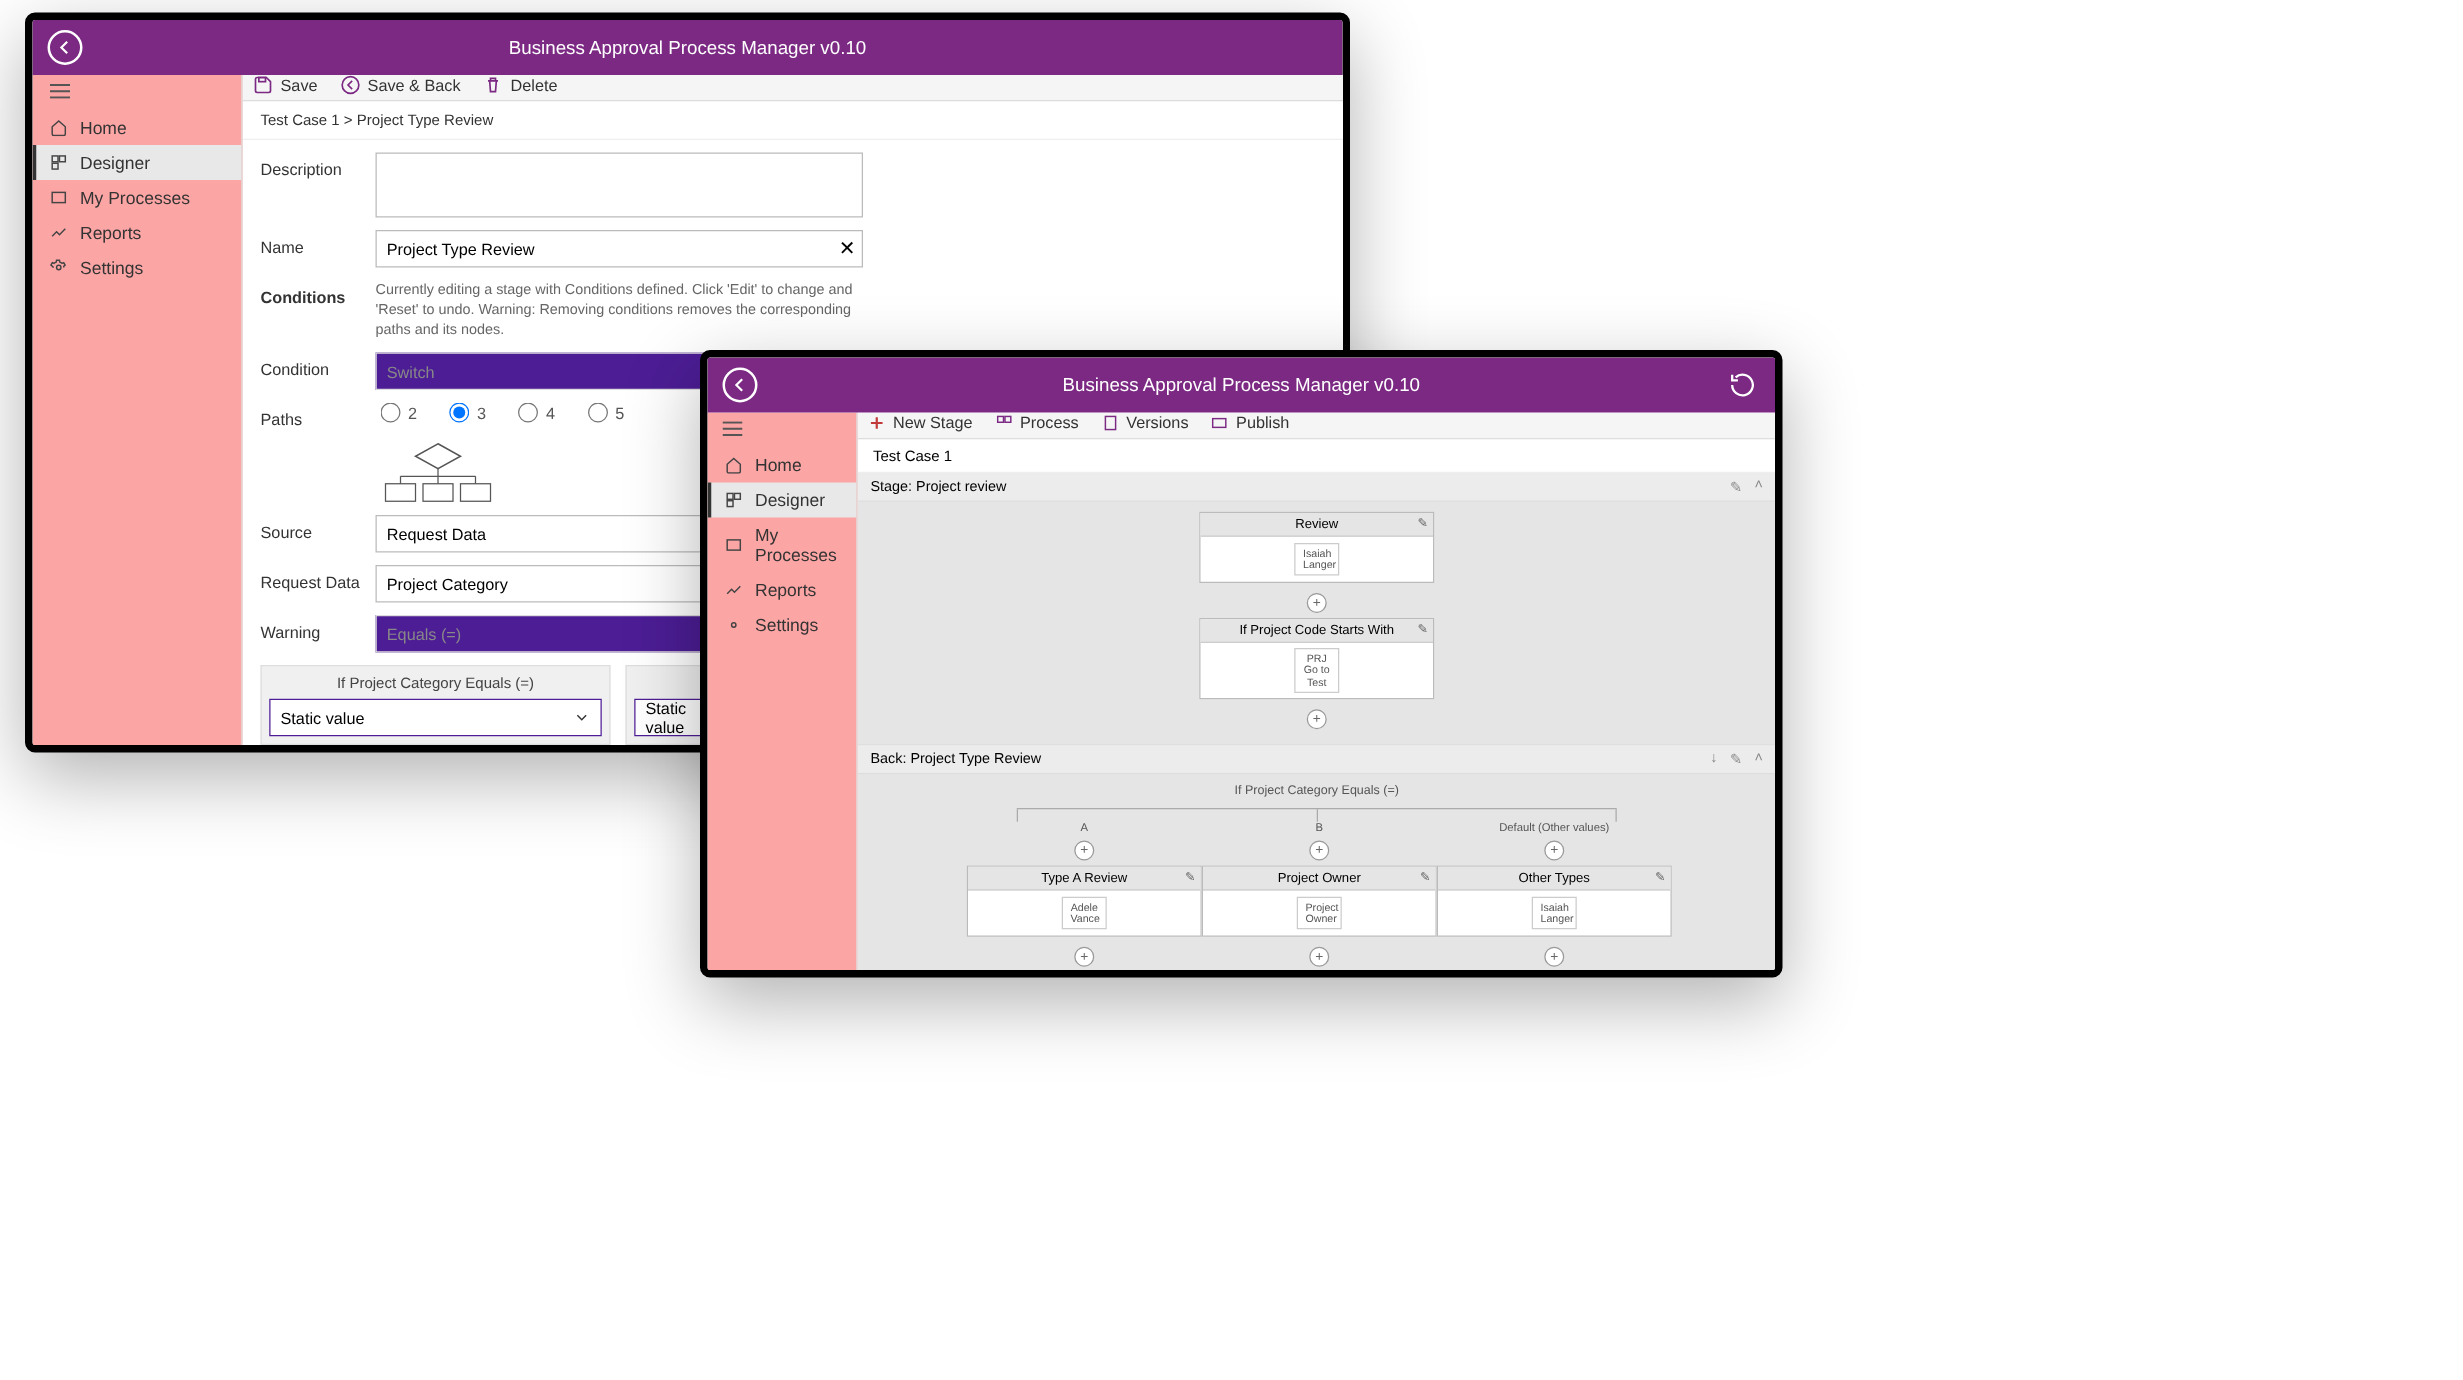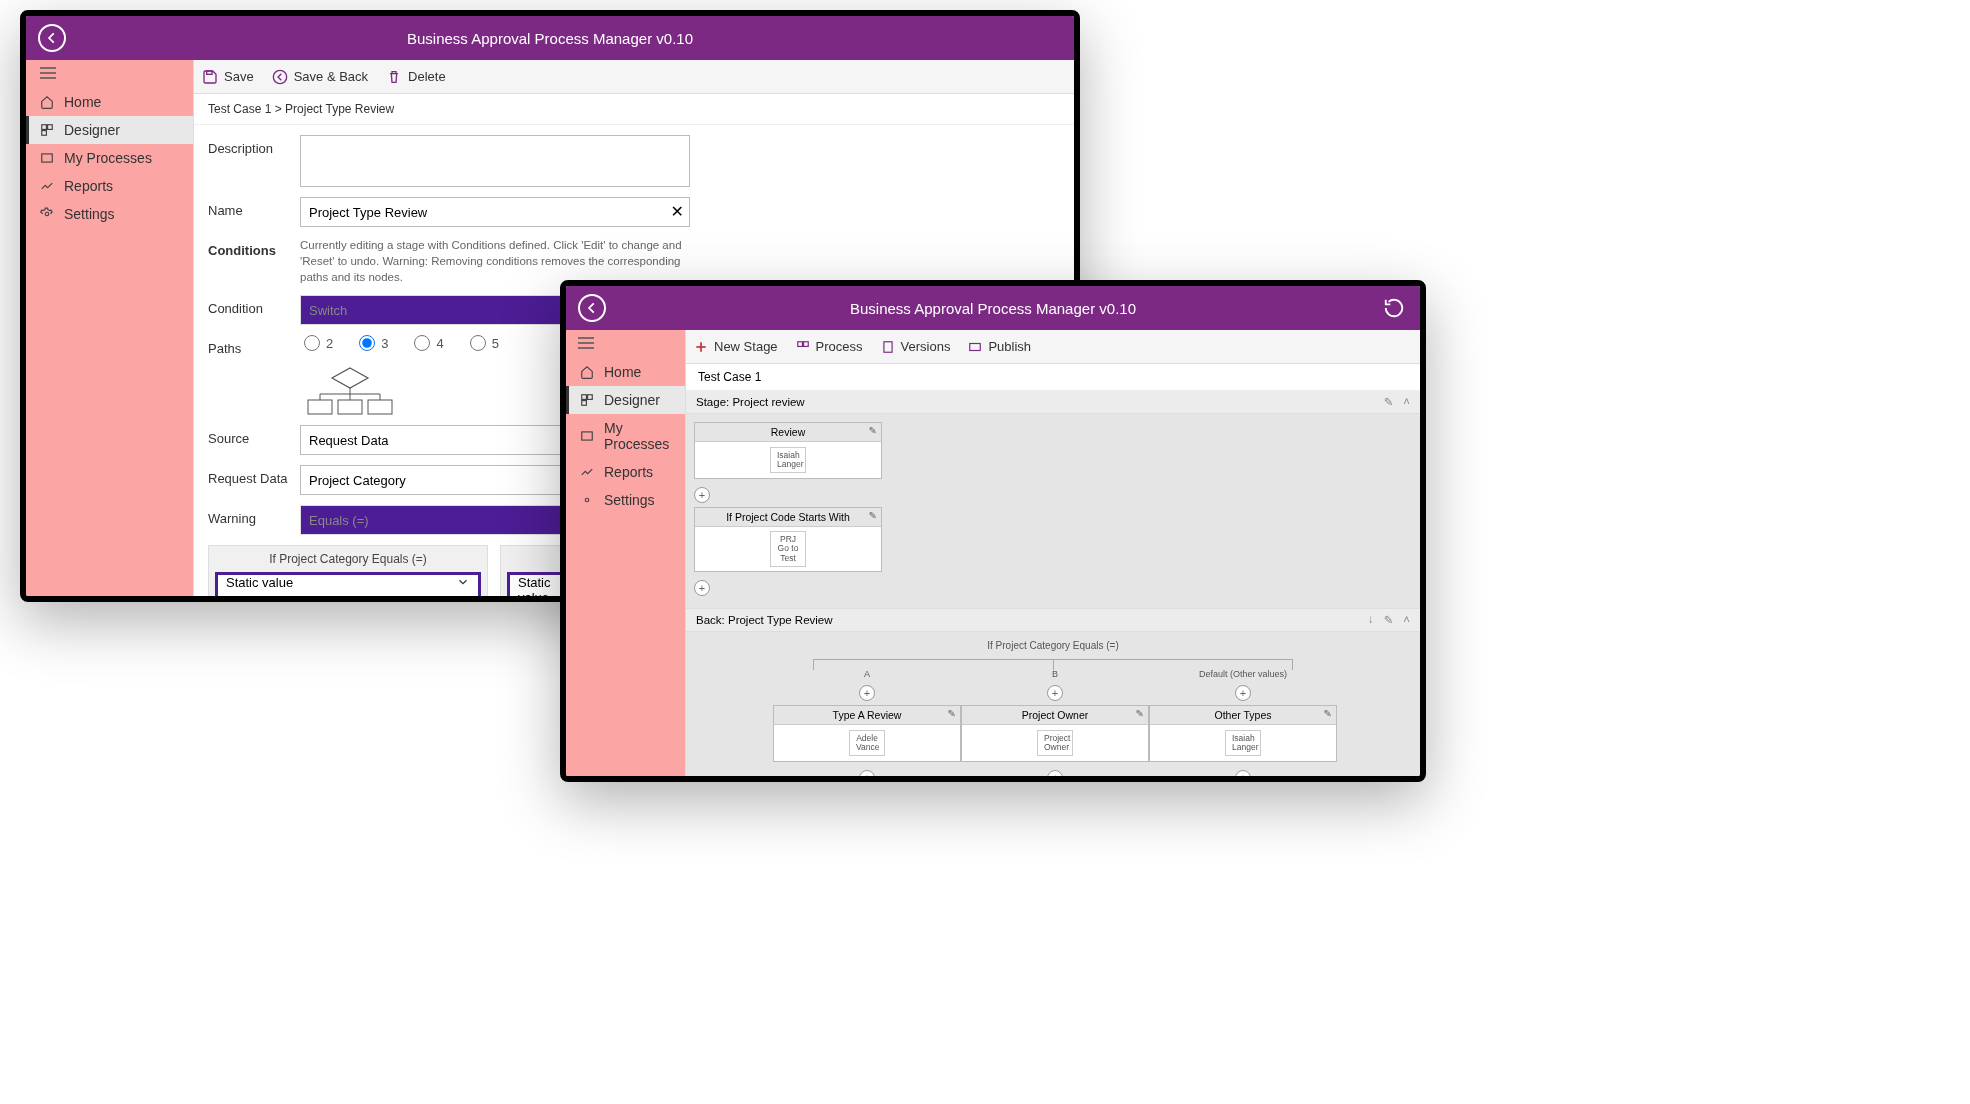--- a/index.html
+++ b/index.html
@@ -41,23 +41,23 @@
   position: absolute;
   right: 12px;
   width: 28px; height: 28px;
   display: flex; align-items: center; justify-content: center;
   cursor: pointer;
 }
 
 .toolbar {
   background: #f5f5f5;
   border-bottom: 1px solid #ddd;
-  height: 34px;
+  height: 21px;
   display: flex;
-  align-items: center;
+  align-items: flex-start;
   padding: 0 8px;
   gap: 18px;
   font-size: 13px;
 }
 .tool-item { display: flex; align-items: center; gap: 6px; cursor: pointer; color: #333; }
 .tool-item.plus svg { color: #c23939; }
 
 .body-row { display: flex; flex: 1; min-height: 0; }
 
 .sidebar {
@@ -112,33 +112,33 @@
 
 .paths-table { display:flex; gap: 12px; margin-top: 4px; }
 .path-col {
   flex: 0 0 280px;
   border: 1px solid #ddd;
   background: #f0f0f0;
 }
 .path-head { text-align:center; padding: 6px; font-size: 12px; color:#444; }
 .path-select {
   margin: 0 6px 6px 6px;
-  height: 30px; background:#fff; border:3px solid #4c1d95;
-  display:flex; justify-content:space-between; padding: 0 8px;
+  height: 30px; background:#fff; border:1px solid #4c1d95;
+  display:flex; align-items:center; justify-content:space-between; padding: 14px 8px;
 }
 
 
 .w2-breadcrumb { padding: 6px 12px; font-size: 12px; border-bottom: 1px solid #eee; }
 .stage-block { border-bottom: 1px solid #ddd; background:#e5e5e5; }
 .stage-head {
   display:flex; justify-content:space-between; align-items:center;
   padding: 4px 10px; font-size: 11.5px; background:#ececec; border-bottom:1px solid #ddd;
 }
 .stage-actions { display:flex; gap: 10px; color:#888; }
-.stage-body { padding: 8px; display:flex; flex-direction:column; align-items:flex-start; }
+.stage-body { padding: 8px; display:flex; flex-direction:column; align-items:center; }
 
 .card {
   width: 188px;
   border: 1px solid #bbb;
   background:#fff;
   margin-bottom: 4px;
 }
 .card-head {
   background:#e5e5e5; border-bottom:1px solid #ccc;
   font-size: 10.5px; text-align:center; padding: 3px; position:relative;

